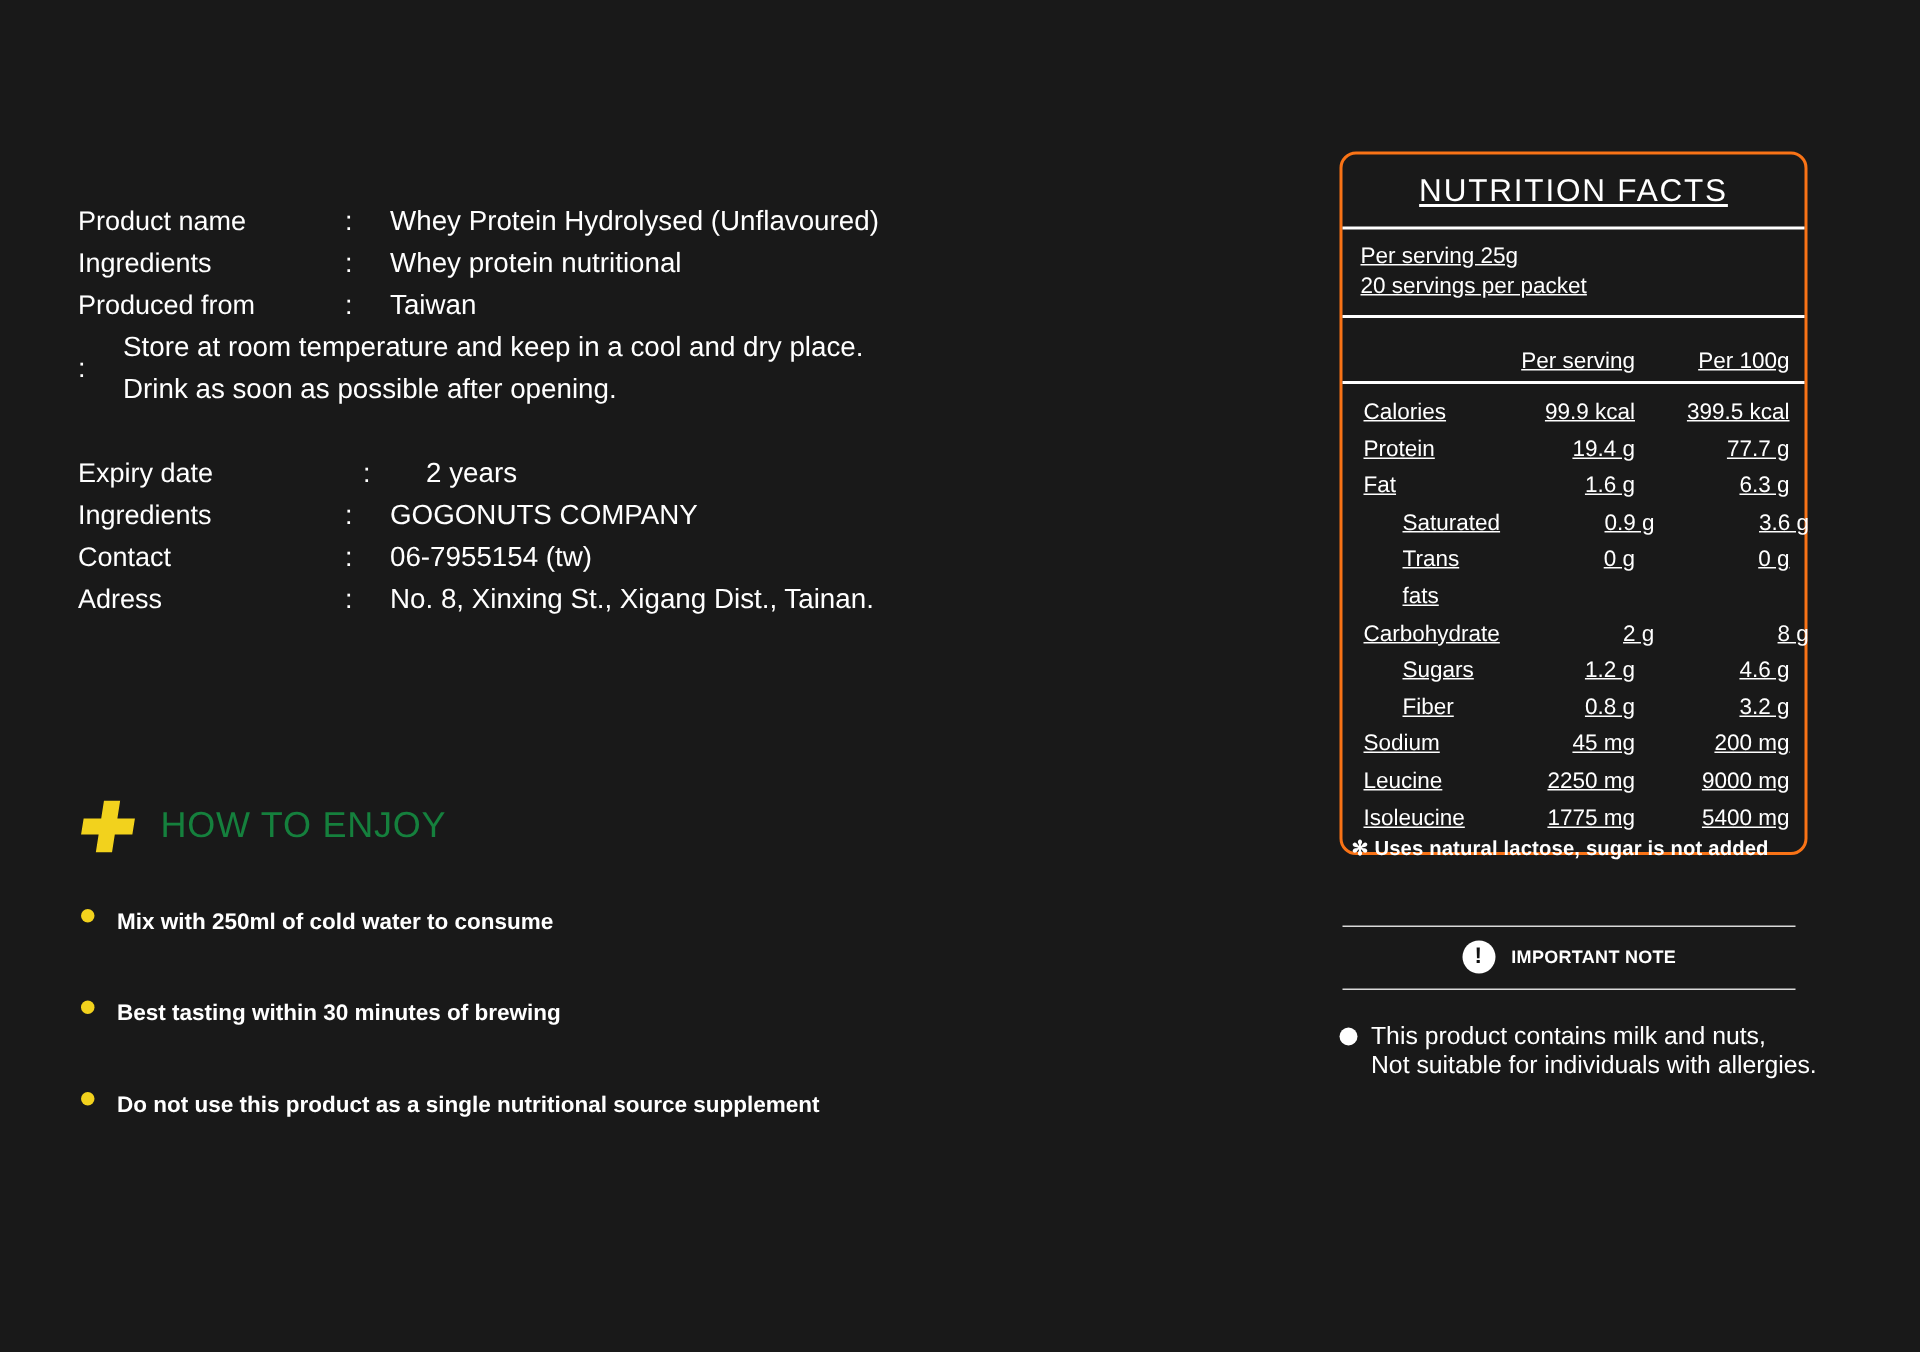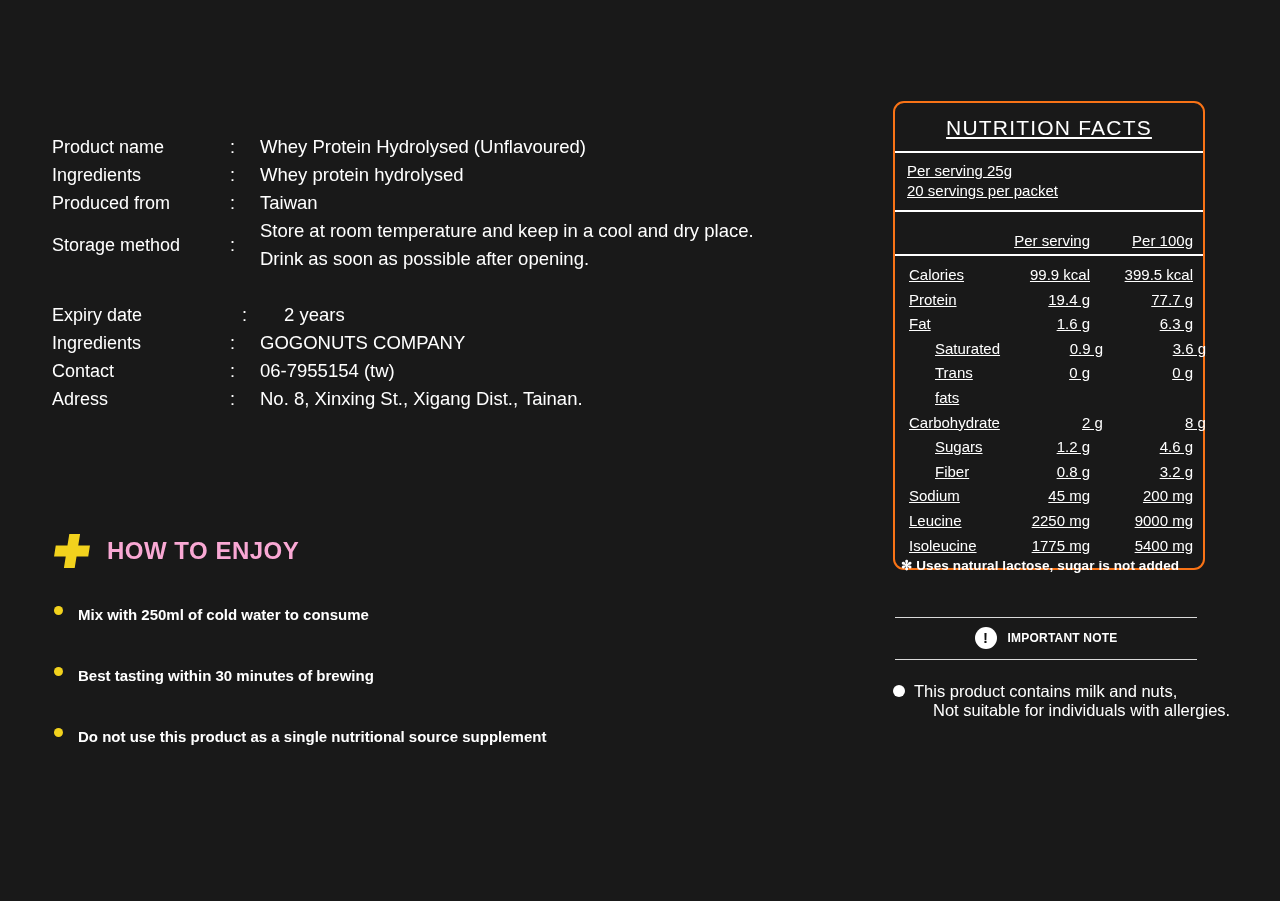--- a/index.html
+++ b/index.html
@@ -19,21 +19,21 @@
   .pi-label { width: 178px; flex: 0 0 178px; }
   .pi-colon { width: 30px; flex: 0 0 30px; }
   .pi-value { white-space: pre-line; font-size: 18.5px; }
   .pi-row.gap-top { margin-top: 28px; gap: 12px; }
 
   
   .hte { position: absolute; left: 54px; top: 533px; width: 700px; }
   .hte-header { display: flex; align-items: center; gap: 17px; }
   .plus-icon { width: 36px; height: 36px; display: inline-block; transform: skewX(-9deg); }
   .plus-icon svg { width: 100%; height: 100%; display: block; }
-  .hte-title { font-size: 24px; font-weight: bold; letter-spacing: 0.5px; color: #f9a8d4; }
+  .hte-title { font-size: 24px; font-weight: normal; letter-spacing: 0.5px; color: #15803d; }
   .hte-items { margin-top: 37px; }
   .hte-item { display: flex; gap: 15px; margin-bottom: 44px; font-size: 15px; font-weight: bold; }
   .dot { width: 9px; height: 9px; border-radius: 50%; background: #f2d21d; flex: 0 0 9px; }
 
   
   .nutrition-panel {
     position: absolute; left: 893px; top: 101px; width: 312px;
     border: 2px solid #f97316; border-radius: 11px; text-decoration: underline;
   }
   .np-title {
@@ -59,45 +59,44 @@
   .in-icon {
     width: 22px; height: 22px; flex: 0 0 22px; border-radius: 50%;
     background: #ffffff; color: #111111; font-weight: bold; font-size: 15px;
     text-align: center; line-height: 22px;
   }
   .in-title { font-size: 12px; font-weight: bold; letter-spacing: 0.2px; }
 
   .allergy { position: absolute; left: 893px; top: 682px; display: flex; gap: 9px; font-size: 16.5px; line-height: 19px; }
   .allergy-bullet { width: 12px; height: 12px; flex: 0 0 12px; border-radius: 50%; background: #ffffff; margin-top: 3px; }
   .allergy-text div { margin-bottom: 0; }
-  .allergy-text .line2 { margin-left: 19px; }
+  .allergy-text .line2 { margin-left: 0; }
 </style>
 </head>
 <body>
 
 <div class="page">
 
   <section class="product-info">
     <div class="pi-row">
       <span class="pi-label">Product name</span>
       <span class="pi-colon">:</span>
       <span class="pi-value">Whey Protein Hydrolysed (Unflavoured)</span>
     </div>
     <div class="pi-row">
       <span class="pi-label">Ingredients</span>
       <span class="pi-colon">:</span>
-      <span class="pi-value">Whey protein hydrolysed</span>
+      <span class="pi-value">Whey protein nutritional</span>
     </div>
     <div class="pi-row">
       <span class="pi-label">Produced from</span>
       <span class="pi-colon">:</span>
       <span class="pi-value">Taiwan</span>
     </div>
     <div class="pi-row">
-      <span class="pi-label">Storage method</span>
       <span class="pi-colon">:</span>
       <span class="pi-value">Store at room temperature and keep in a cool and dry place.
 Drink as soon as possible after opening.</span>
     </div>
     <div class="pi-row gap-top">
       <span class="pi-label">Expiry date</span>
       <span class="pi-colon">:</span>
       <span class="pi-value">2 years</span>
     </div>
     <div class="pi-row">

